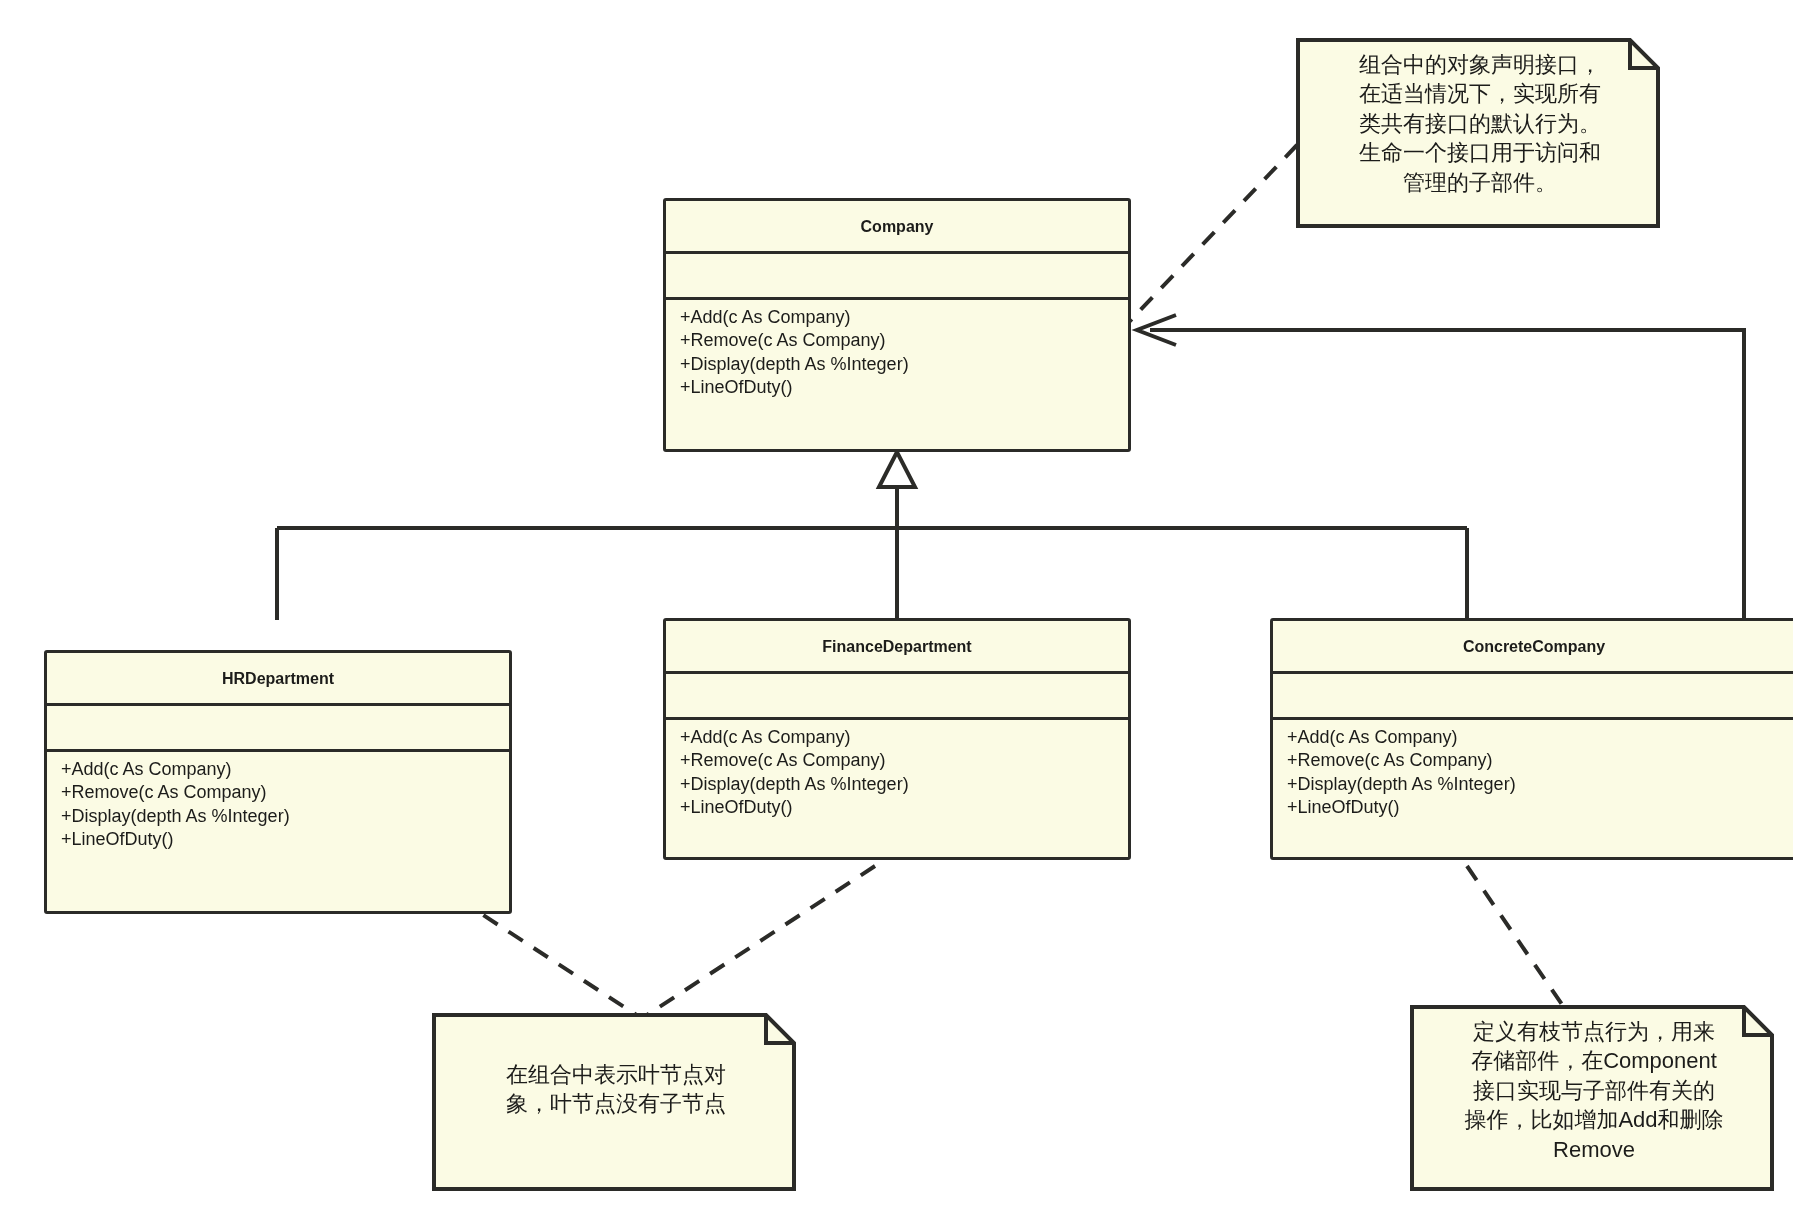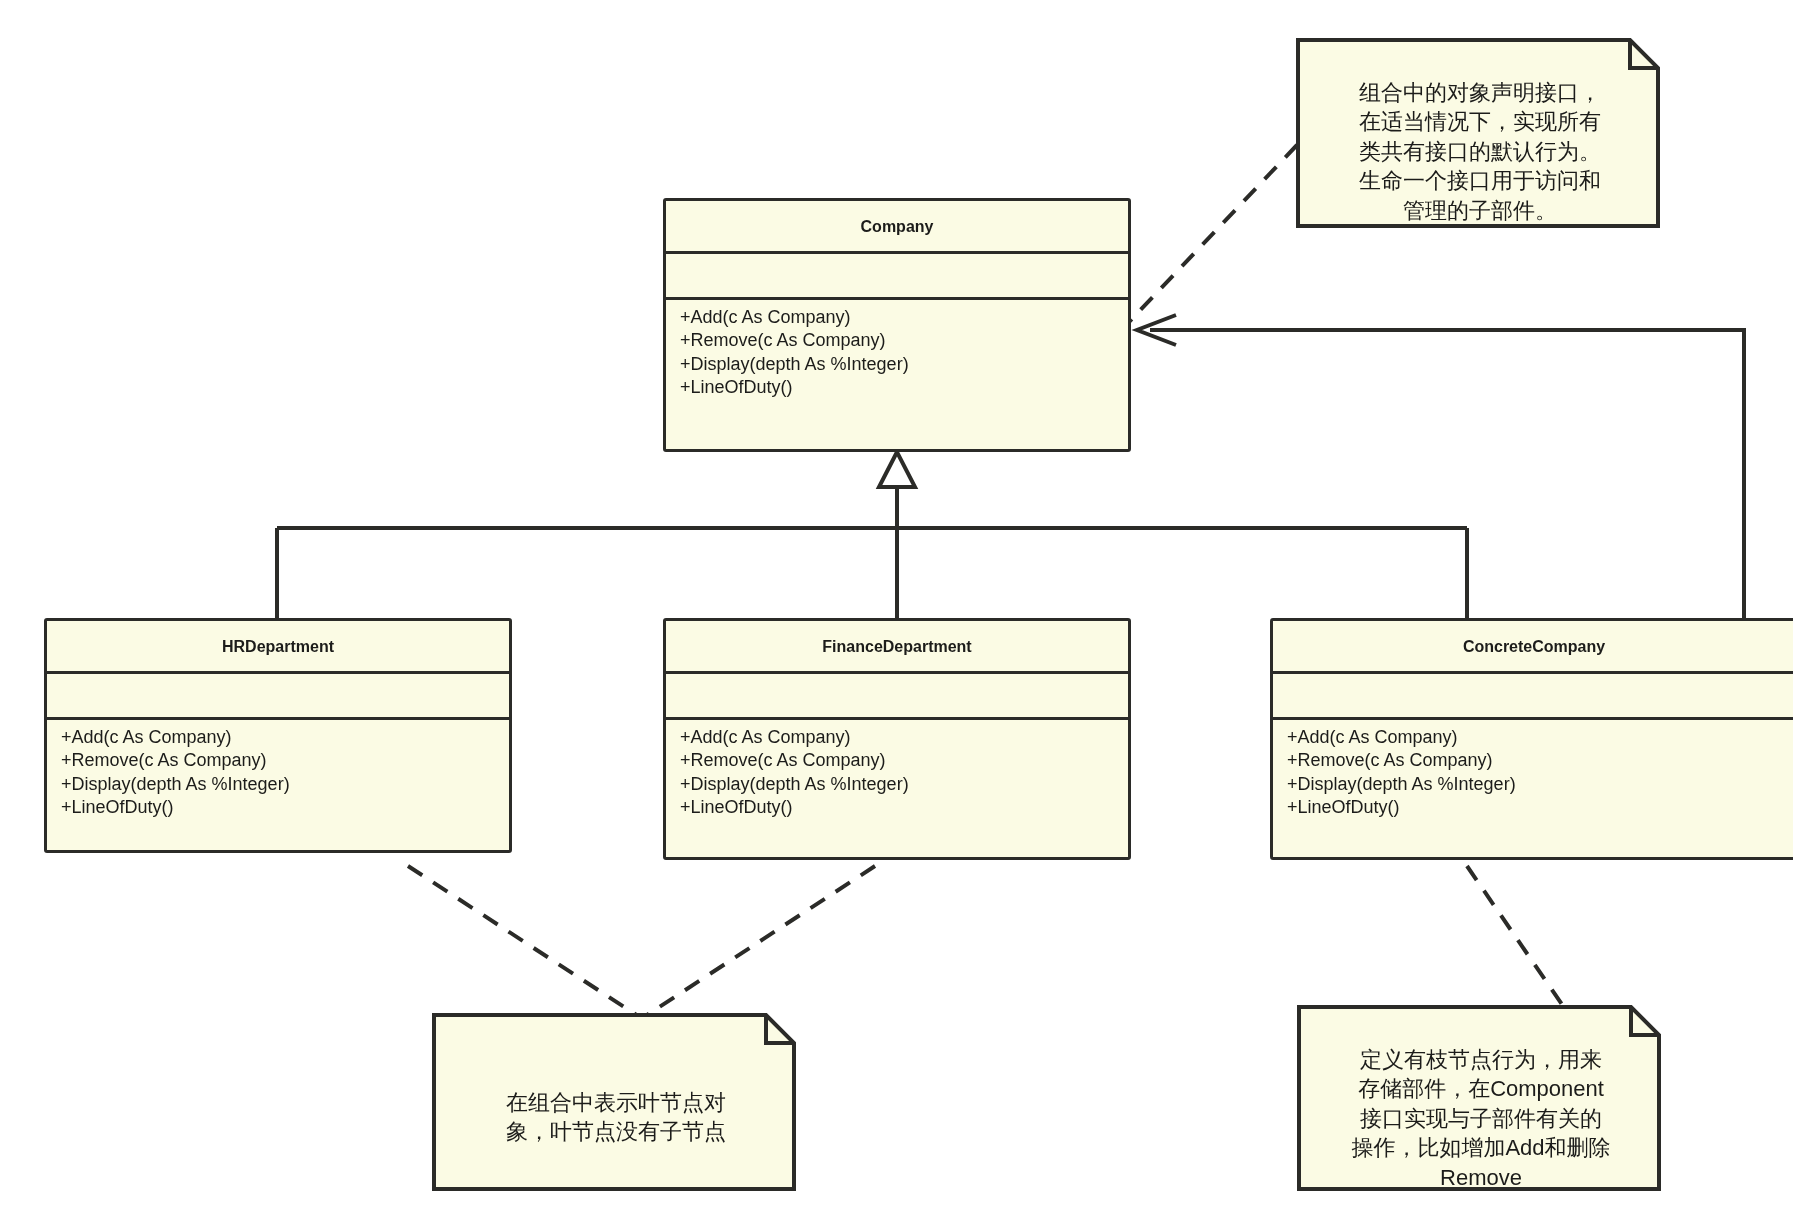--- a/index.html
+++ b/index.html
@@ -81,21 +81,20 @@
   .uml-note .note-text {
     position: relative;
     z-index: 2;
     font-size: 22px;
     line-height: 1.34;
     color: #1c1c1a;
     text-align: center;
     padding: 12px 12px 10px 16px;
     box-sizing: border-box;
     white-space: pre-line;
-    margin-top: 28px;
   }
 </style>
 </head>
 <body>
 
 <div id="canvas">
 
   <svg id="edges" viewBox="0 0 1793 1230" xmlns="http://www.w3.org/2000/svg">
 
     <g fill="none" stroke="#2b2b28" stroke-width="4" stroke-linecap="butt" stroke-linejoin="miter">
@@ -134,21 +133,21 @@
     <div class="uml-name">Company</div>
     <div class="uml-attrs"></div>
     <div class="uml-ops">
       <div class="uml-op">+Add(c As Company)</div>
       <div class="uml-op">+Remove(c As Company)</div>
       <div class="uml-op">+Display(depth As %Integer)</div>
       <div class="uml-op">+LineOfDuty()</div>
     </div>
   </div>
 
-  <div class="uml-class" style="left:44px; top:618px; width:468px; height:235px;">
+  <div class="uml-class" style="left:44px; top:650px; width:468px; height:264px;">
     <div class="uml-name">HRDepartment</div>
     <div class="uml-attrs"></div>
     <div class="uml-ops">
       <div class="uml-op">+Add(c As Company)</div>
       <div class="uml-op">+Remove(c As Company)</div>
       <div class="uml-op">+Display(depth As %Integer)</div>
       <div class="uml-op">+LineOfDuty()</div>
     </div>
   </div>
 
@@ -188,21 +187,21 @@
 
   <div class="uml-note fold" style="left:432px; top:1013px; width:364px; height:178px;">
     <svg class="note-shape" viewBox="0 0 364 178" preserveAspectRatio="none" xmlns="http://www.w3.org/2000/svg">
       <path d="M 2 2 L 334 2 L 362 30 L 362 176 L 2 176 Z" fill="#fbfbe4" stroke="#2b2b28" stroke-width="4" stroke-linejoin="miter"></path>
       <path d="M 334 2 L 334 30 L 362 30" fill="none" stroke="#2b2b28" stroke-width="4" stroke-linejoin="miter"></path>
     </svg>
     <div class="note-text" style="padding-top:47px;">在组合中表示叶节点对
 象，叶节点没有子节点</div>
   </div>
 
-  <div class="uml-note fold" style="left:1297px; top:1005px; width:364px; height:216px;">
+  <div class="uml-note fold" style="left:1410px; top:1005px; width:364px; height:216px;">
     <svg class="note-shape" viewBox="0 0 364 186" preserveAspectRatio="none" xmlns="http://www.w3.org/2000/svg">
       <path d="M 2 2 L 334 2 L 362 30 L 362 184 L 2 184 Z" fill="#fbfbe4" stroke="#2b2b28" stroke-width="4" stroke-linejoin="miter"></path>
       <path d="M 334 2 L 334 30 L 362 30" fill="none" stroke="#2b2b28" stroke-width="4" stroke-linejoin="miter"></path>
     </svg>
     <div class="note-text">定义有枝节点行为，用来
 存储部件，在Component
 接口实现与子部件有关的
 操作，比如增加Add和删除
 Remove</div>
   </div>

